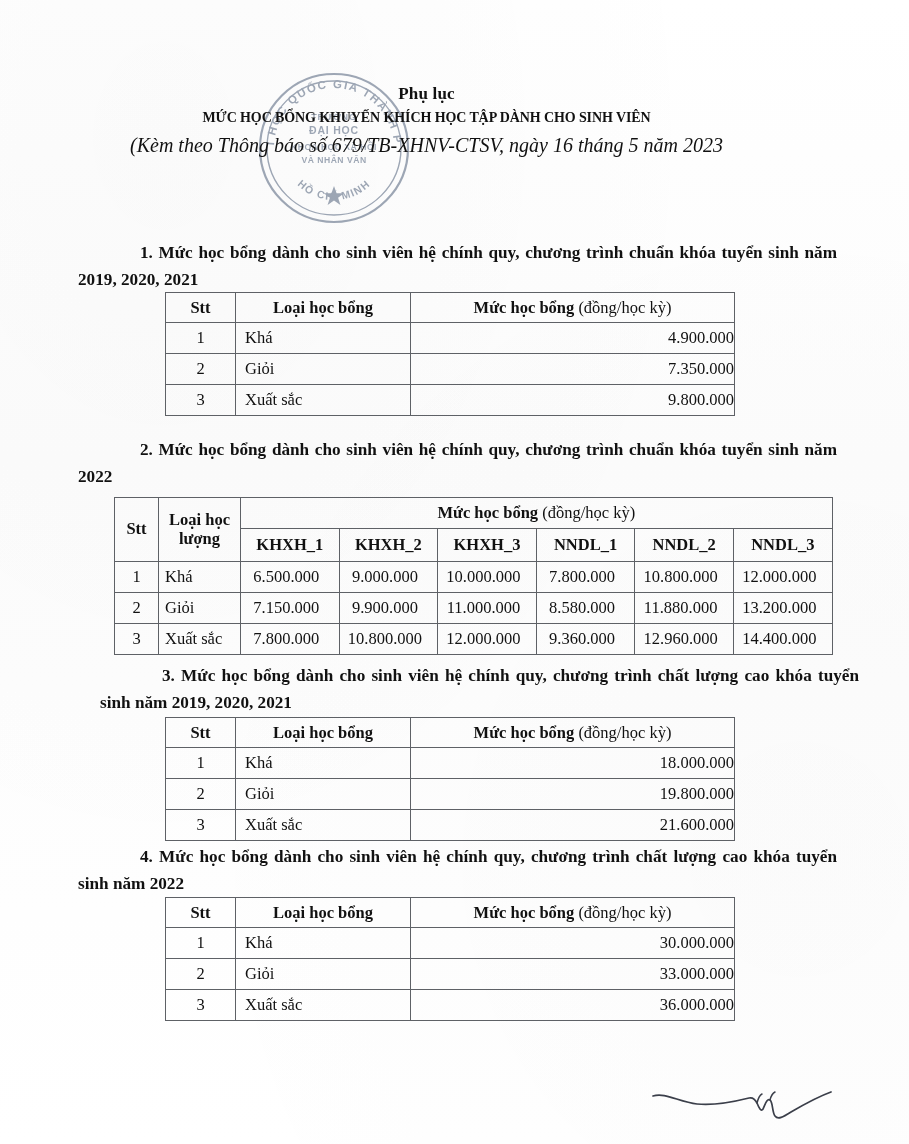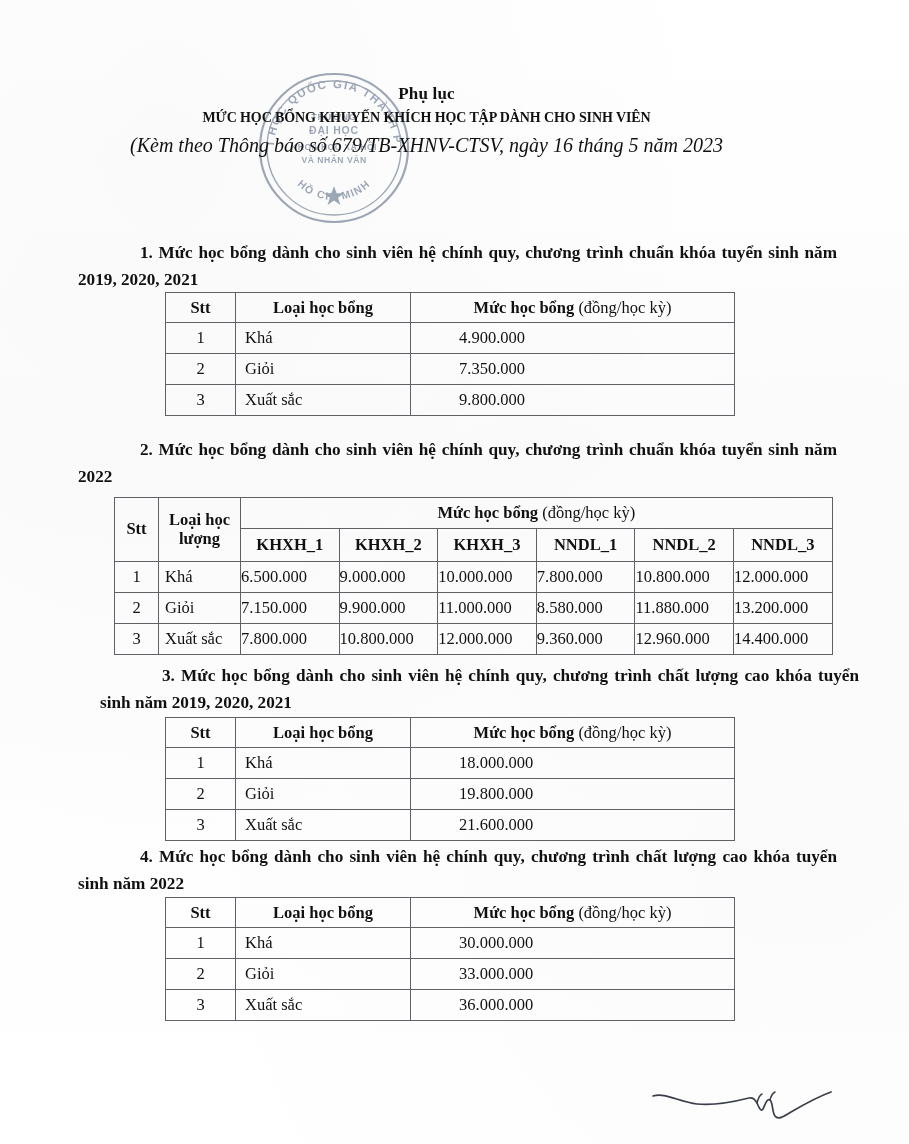--- a/index.html
+++ b/index.html
@@ -109,21 +109,21 @@
   .tbl-narrow thead th {
     height: 29px;
     text-align: center;
     vertical-align: middle;
     font-weight: bold;
   }
   .tbl-narrow thead th .norm { font-weight: normal; }
   .tbl-narrow tbody td { height: 30px; vertical-align: middle; }
   .tbl-narrow td.stt  { text-align: center; }
   .tbl-narrow td.type { text-align: left; padding-left: 9px; }
-  .tbl-narrow td.amt  { text-align: left; padding-left: 48px; }
+  .tbl-narrow td.amt  { text-align: right; padding-left: 48px; }
 
   
   .tbl-wide {
     position: absolute;
     left: 114px;
     width: 718px;
     table-layout: fixed;
   }
   .tbl-wide col.w-stt  { width: 44px; }
   .tbl-wide col.w-type { width: 82px; }
@@ -133,21 +133,21 @@
     vertical-align: middle;
     font-weight: bold;
   }
   .tbl-wide th.group { height: 30px; font-weight: bold; }
   .tbl-wide th.group .norm { font-weight: normal; }
   .tbl-wide th.sub { height: 32px; }
   .tbl-wide th.rowspan2 { height: 62px; line-height: 1.15; }
   .tbl-wide tbody td { height: 30px; vertical-align: middle; font-size: 16.5px; }
   .tbl-wide td.stt  { text-align: center; }
   .tbl-wide td.type { text-align: left; padding-left: 6px; white-space: nowrap; }
-  .tbl-wide td.val  { text-align: left; padding-right: 7px; }
+  .tbl-wide td.val  { text-align: center; padding-right: 7px; }
 
   
   .signature {
     position: absolute;
     left: 645px;
     top: 1072px;
     width: 210px;
     height: 66px;
     pointer-events: none;
   }

